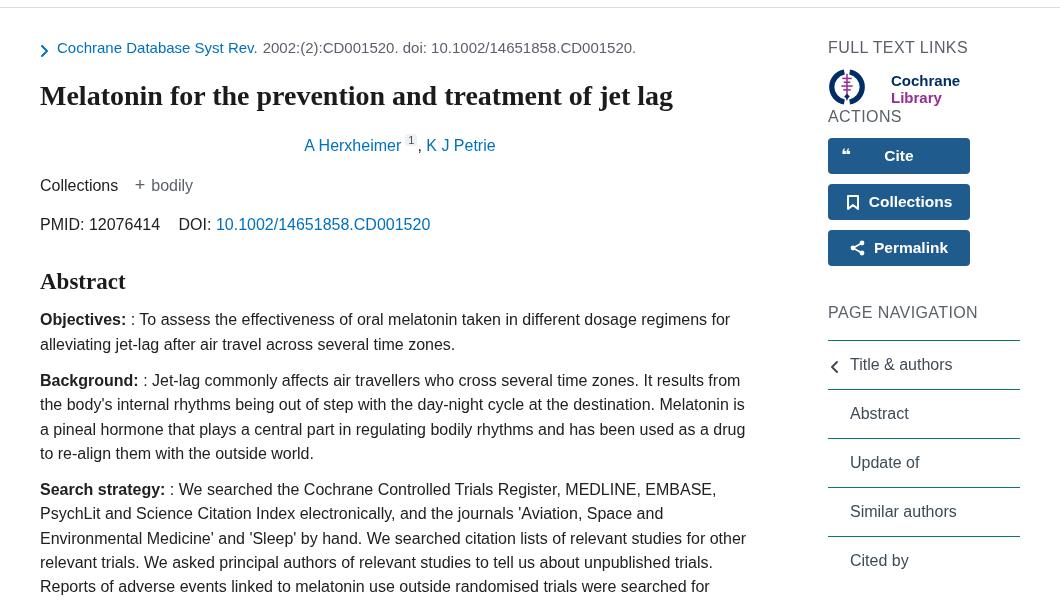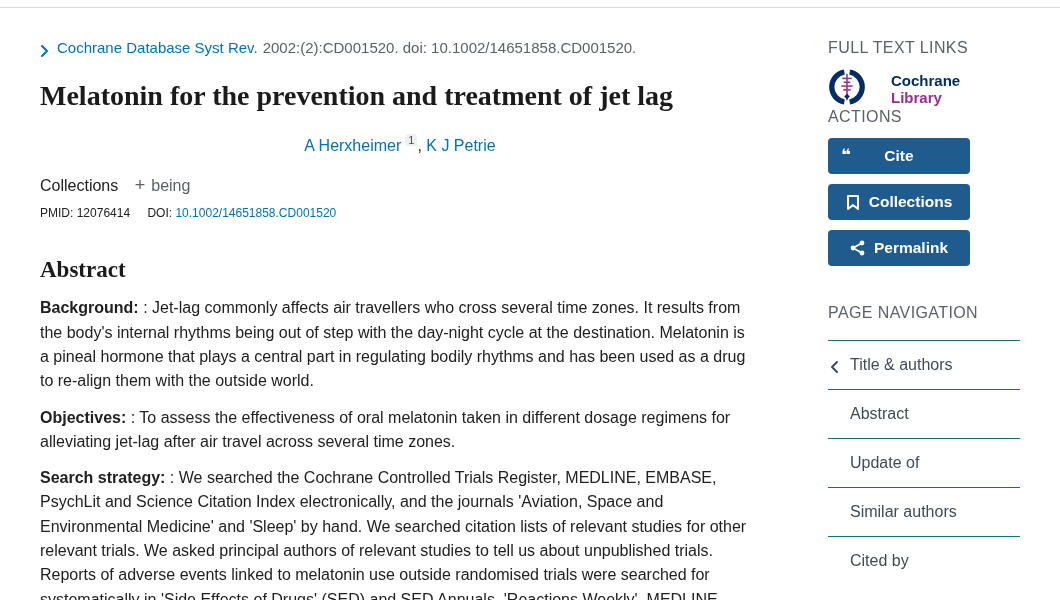--- a/index.html
+++ b/index.html
@@ -16,21 +16,21 @@
   .breadcrumb a { color:#0071bc; text-decoration:none; margin-right:5px; }
 
   
   h1.title { font-family:"Liberation Serif", serif; font-size:28px; line-height:34px; font-weight:700; color:#1b1b1b; margin-top:21px; }
   .authors { margin-top:16px; font-size:16px; line-height:24px; color:#212121;text-align:center; }
   .authors a { color:#0071bc; text-decoration:none; }
   .authors sup { font-size:11px; background:#eef0f2; border-radius:3px; padding:0 3px; margin-left:4px; color:#424c55; position:relative; top:-1px; vertical-align:super; }
   .affil-row { margin-top:15px; font-size:16px; line-height:24px; }
   .affil-row .expand { color:#5b616b; margin-left:12px; cursor:pointer; }
   .affil-row .plus { font-size:18px; color:#5b616b; margin-right:6px; font-weight:400; }
-  .ids-row { margin-top:3px; font-size:12px; line-height:24px; }
+  .ids-row { margin-top:15px; font-size:16px; line-height:24px; }
   .ids-row .doi-group { margin-left:14px; }
   .ids-row a { color:#0071bc; text-decoration:none; }
 
   
   h2.abstract-h { font-family:"Liberation Serif", serif; font-size:23px; line-height:28px; font-weight:700; color:#1b1b1b; margin-top:31px; }
   p.abs { margin-top:12px; font-size:16px; line-height:24.3px; width:718px; color:#212121; }
   p.abs b { font-weight:700; }
 
   
   .side-label { font-size:16px; line-height:14px; color:#5b616b; letter-spacing:.4px; }
@@ -69,37 +69,37 @@
     </div>
 
     <h1 class="title">Melatonin for the prevention and treatment of jet lag</h1>
 
     <div class="authors">
       <a href="#">A Herxheimer</a><sup>1</sup><span>, </span><a href="#">K J Petrie</a>
     </div>
 
     <div class="affil-row">
       <span>Collections</span>
-      <span class="expand"><span class="plus">+</span><span>being</span></span>
+      <span class="expand"><span class="plus">+</span><span>bodily</span></span>
     </div>
 
     <div class="ids-row">
       <span>PMID:</span>
       <span>12076414</span>
       <span class="doi-group">
         <span>DOI:</span>
         <a href="#">10.1002/14651858.CD001520</a>
       </span>
     </div>
 
     <h2 class="abstract-h">Abstract</h2>
 
+    <p class="abs"><b>Objectives:</b> <span>: To assess the effectiveness of oral melatonin taken in different dosage regimens for alleviating jet-lag after air travel across several time zones.</span></p>
+
     <p class="abs"><b>Background:</b> <span>: Jet-lag commonly affects air travellers who cross several time zones. It results from the body's internal rhythms being out of step with the day-night cycle at the destination. Melatonin is a pineal hormone that plays a central part in regulating bodily rhythms and has been used as a drug to re-align them with the outside world.</span></p>
-
-    <p class="abs"><b>Objectives:</b> <span>: To assess the effectiveness of oral melatonin taken in different dosage regimens for alleviating jet-lag after air travel across several time zones.</span></p>
 
     <p class="abs"><b>Search strategy:</b> <span>: We searched the Cochrane Controlled Trials Register, MEDLINE, EMBASE, PsychLit and Science Citation Index electronically, and the journals 'Aviation, Space and Environmental Medicine' and 'Sleep' by hand. We searched citation lists of relevant studies for other relevant trials. We asked principal authors of relevant studies to tell us about unpublished trials. Reports of adverse events linked to melatonin use outside randomised trials were searched for systematically in 'Side Effects of Drugs' (SED) and SED Annuals, 'Reactions Weekly', MEDLINE,</span></p>
 
   </main>
 
   <aside>
 
     <div class="side-label">FULL TEXT LINKS</div>
 
     <div class="logo-row">

